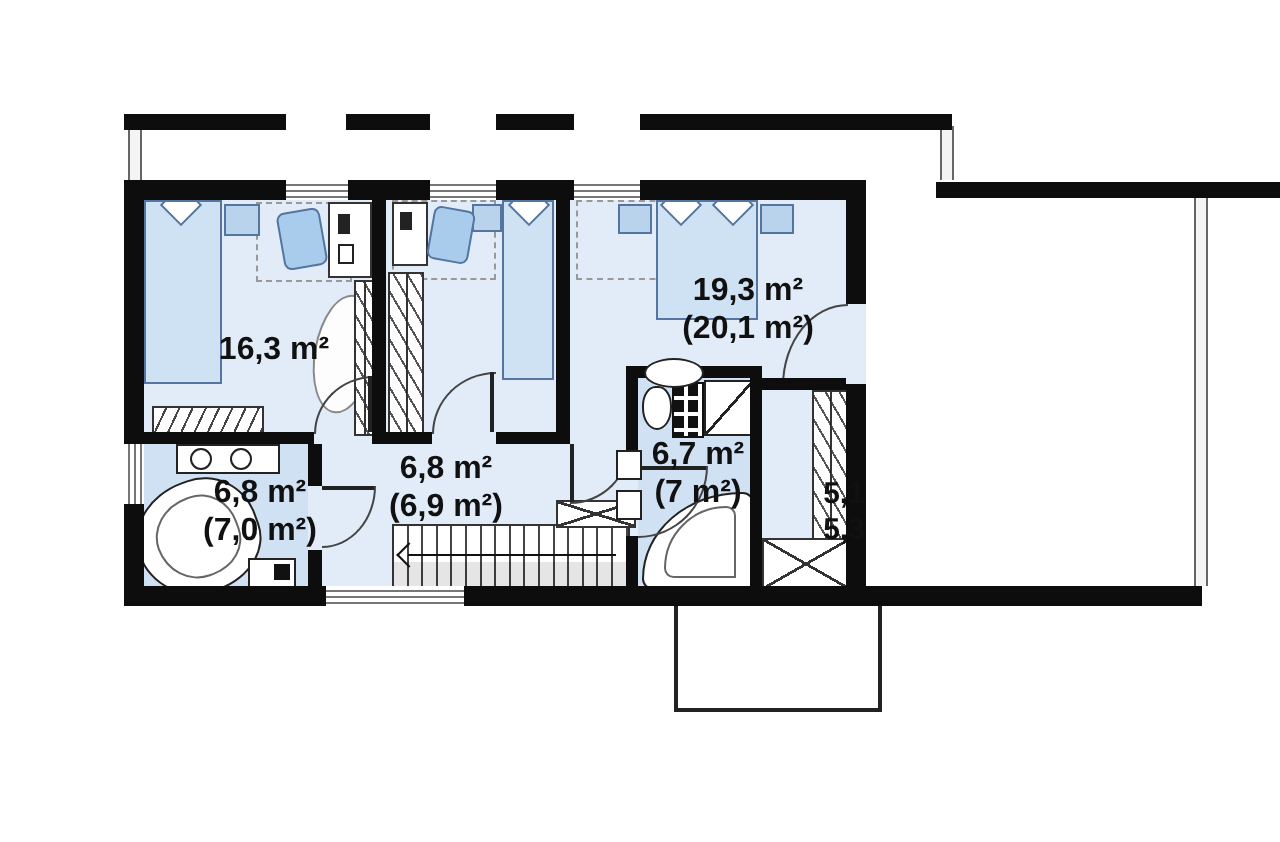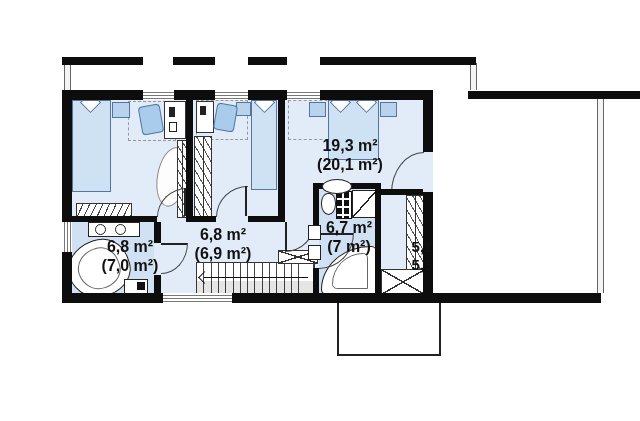--- a/index.html
+++ b/index.html
@@ -170,24 +170,25 @@
   <div class="arc br" style="left:285px;top:222px;width:29px;height:29px;"></div>
   <div class="leaf" style="left:285px;top:222px;width:1.5px;height:29px;"></div>
   <div class="arc br" style="left:161px;top:243px;width:26px;height:30px;"></div>
   <div class="leaf" style="left:161px;top:243px;width:26px;height:1.5px;"></div>
   <div class="arc br" style="left:319px;top:233px;width:34px;height:35px;"></div>
   <div class="leaf" style="left:319px;top:233px;width:34px;height:1.5px;"></div>
   <div class="arc tl" style="left:391px;top:152px;width:32px;height:40px;"></div>
 
 
   <div class="room-label fs16" style="left:137px;top:176px;">
-  </div>
-
-
-  <div class="room-label fs16" style="left:350px;top:156px;">
+    <div>16,3 m²</div>
+  </div>
+
+
+  <div class="room-label fs16" style="left:374px;top:156px;">
     <div>19,3 m²</div>
     <div>(20,1 m²)</div>
   </div>
 
 
   <div class="room-label fs16" style="left:130px;top:257px;">
     <div>6,8 m²</div>
     <div>(7,0 m²)</div>
   </div>
 

